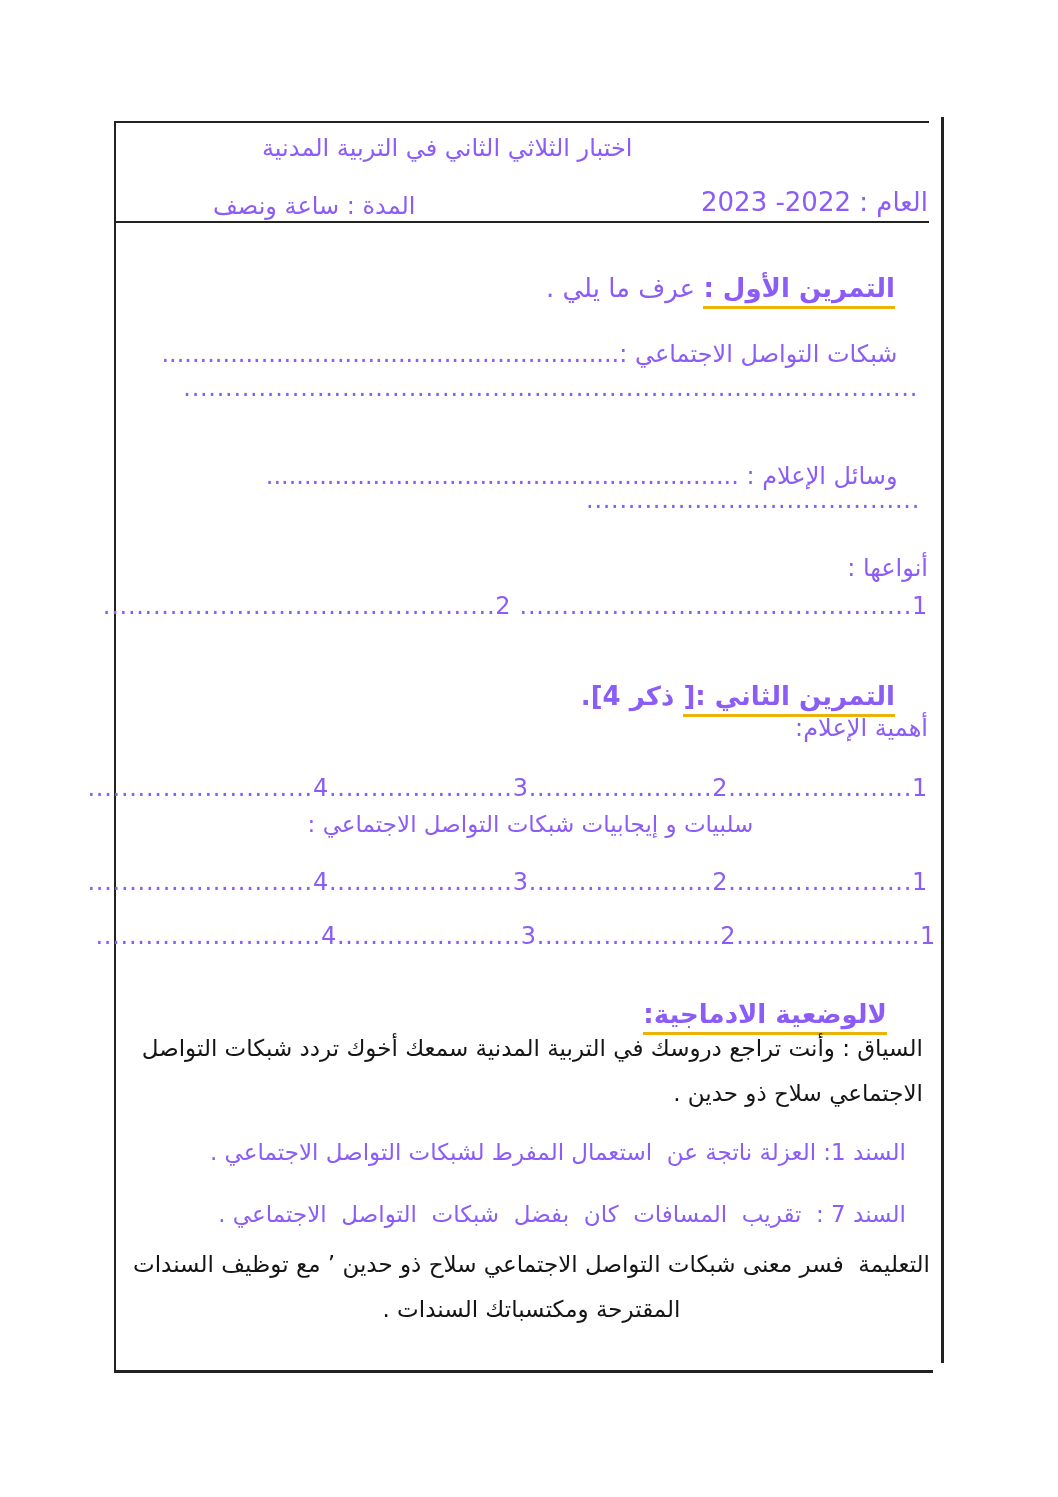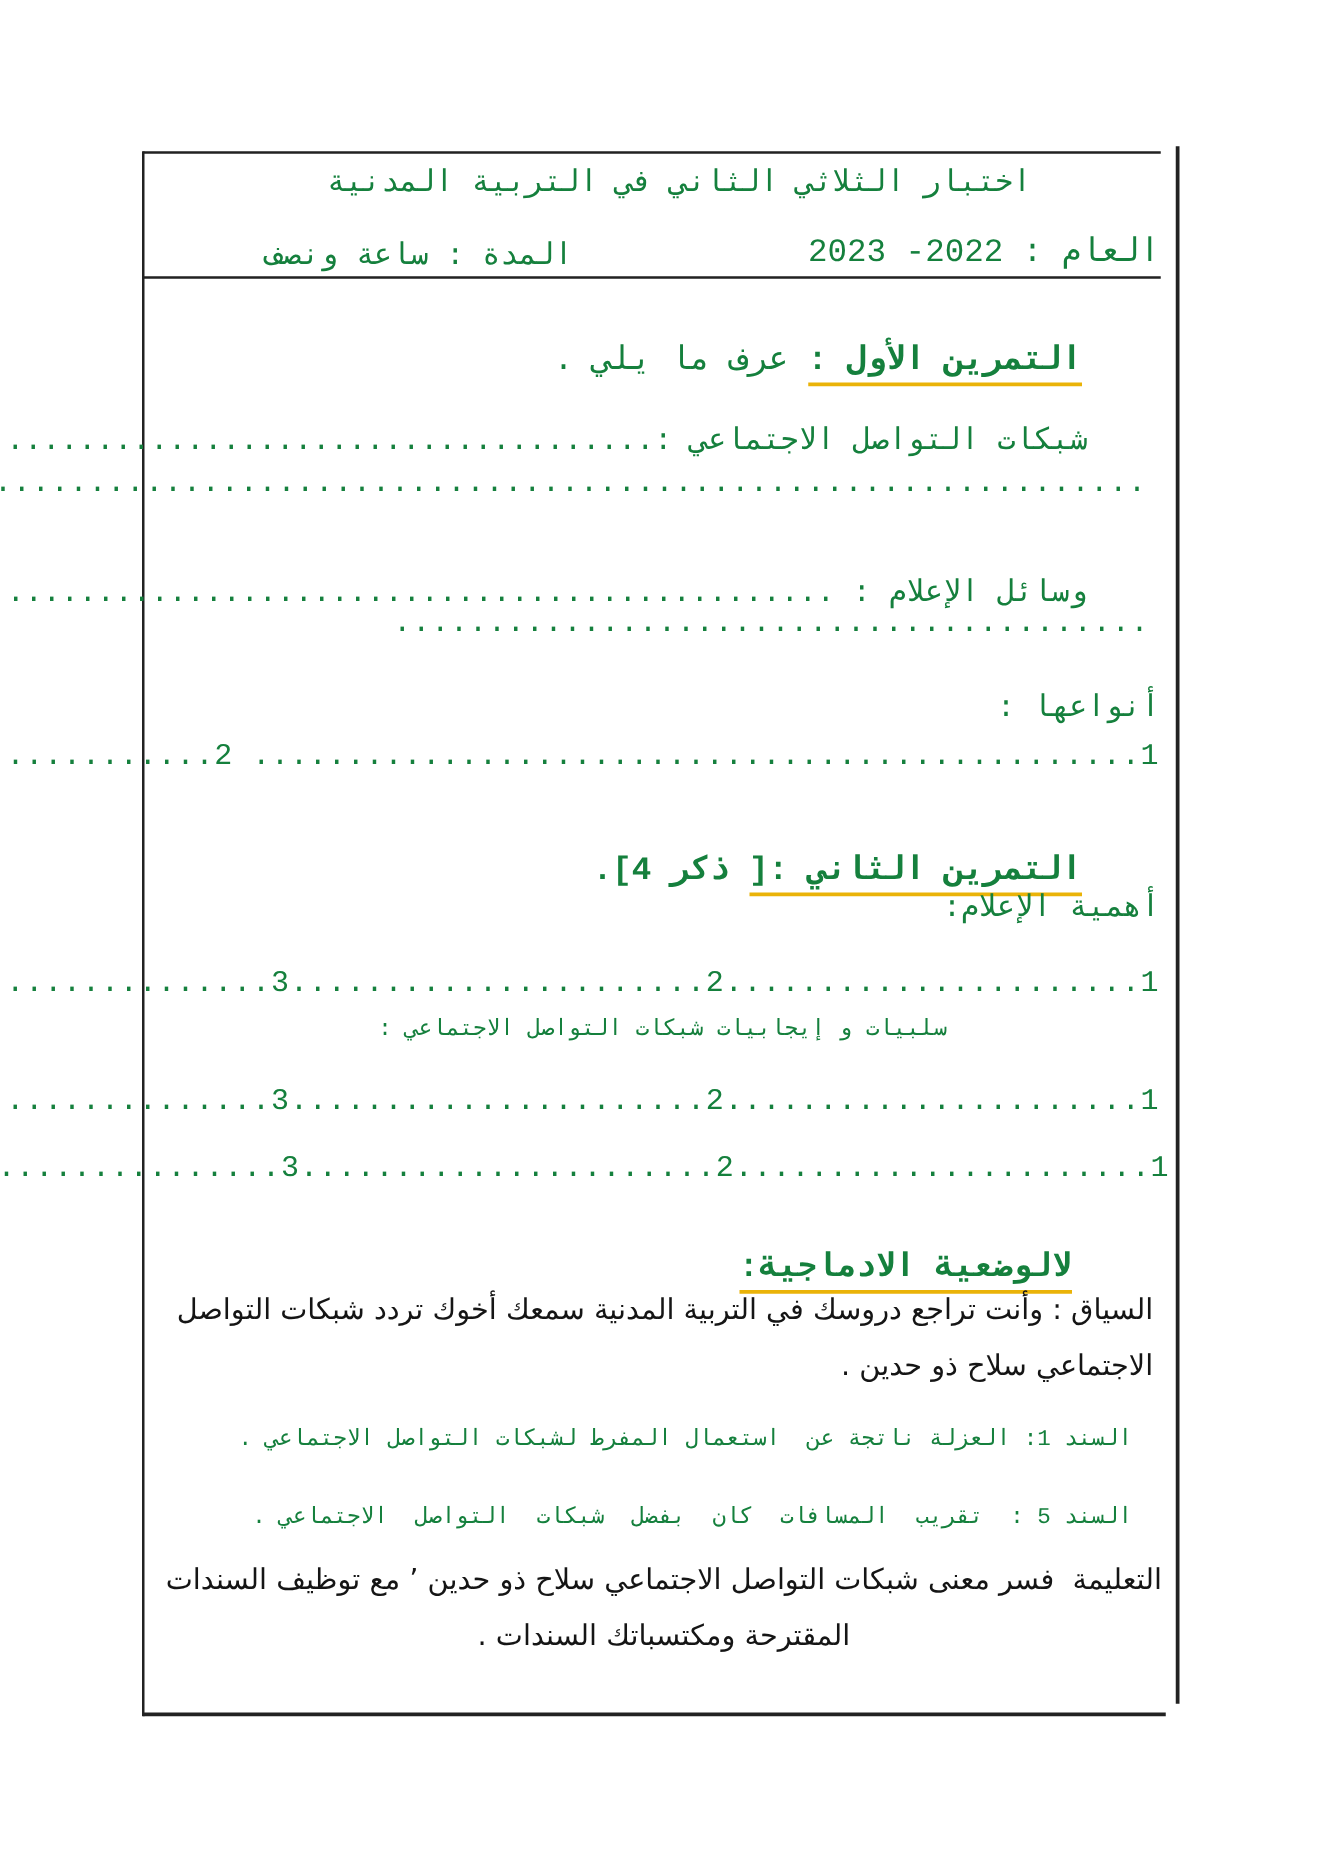--- a/index.html
+++ b/index.html
@@ -13,27 +13,26 @@
   }
   
   .bline{position:absolute;background:#222222;}
   
   .line{
     position:absolute;
     direction:rtl;
     white-space:pre;
     font-size:24px;
     line-height:32px;
-    color:#15803d;
+    color:#8b5cf6;
     text-align:right;
-    font-family:Liberation Mono, monospace;
   }
   .bold{font-weight:bold;}
   .big{font-size:26px;}
-  .fit{font-size:18px;}
+  .fit{font-size:23px;}
   .ul{
     display:inline-block;
     border-bottom:3px solid #eab308;
     padding-bottom:2px;
   }
   .dots{letter-spacing:0.03em;}
   .para{position:absolute;direction:rtl;}
   .pline{white-space:pre;font-size:23px;line-height:45px;text-align:right;}
   .pline.centered{text-align:center;}
 </style>
@@ -90,20 +89,20 @@
     <span class="ul bold">لالوضعية الادماجية:</span>
   </div>
 
   <div class="para" style="top:1026px;right:135px;left:133px;">
     <div class="pline">السياق : وأنت تراجع دروسك في التربية المدنية سمعك أخوك تردد شبكات التواصل</div>
     <div class="pline" style="padding-left:24px;">الاجتماعي سلاح ذو حدين .</div>
   </div>
 
   <div class="line fit" style="top:1136px;right:152px;">السند 1: العزلة ناتجة عن  استعمال المفرط لشبكات التواصل الاجتماعي .</div>
 
-  <div class="line fit" style="top:1198px;right:152px;">السند 5 :  تقريب  المسافات  كان  بفضل  شبكات  التواصل  الاجتماعي .</div>
+  <div class="line fit" style="top:1198px;right:152px;">السند 7 :  تقريب  المسافات  كان  بفضل  شبكات  التواصل  الاجتماعي .</div>
 
   <div class="para" style="top:1242px;right:128px;left:133px;">
     <div class="pline">التعليمة  فسر معنى شبكات التواصل الاجتماعي سلاح ذو حدين ’ مع توظيف السندات</div>
     <div class="pline centered">المقترحة ومكتسباتك السندات .</div>
   </div>
 
 </div>
 
 </body></html>

